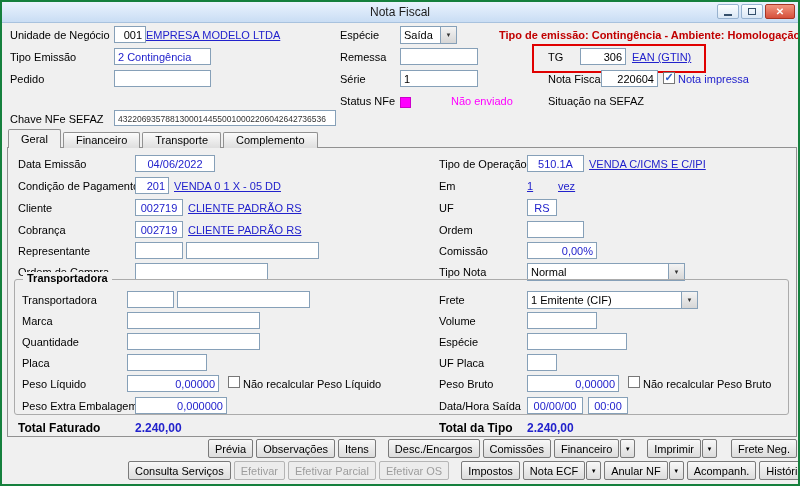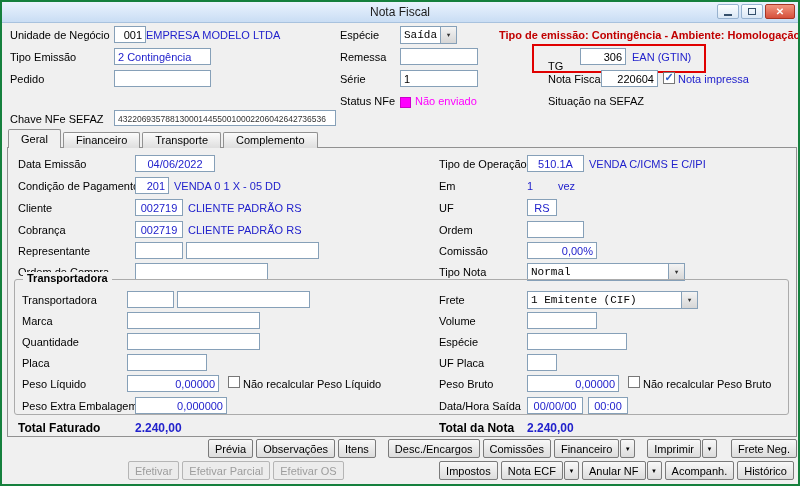--- a/index.html
+++ b/index.html
@@ -16,39 +16,39 @@
   .caption-buttons{position:absolute;right:3px;top:2px;display:flex;gap:2px;}
   .cap-btn{width:22px;height:15px;box-sizing:border-box;border:1px solid #97b2cf;border-radius:2px;
     background:linear-gradient(#fdfeff,#d9e7f5);display:flex;align-items:center;justify-content:center;}
   .cap-btn.close{width:30px;background:linear-gradient(#f2967f,#d6503c);border-color:#a83524;color:#fff;font-size:10px;font-weight:bold;}
   .min-glyph{width:8px;height:2px;background:#35506b;margin-top:7px;}
   .max-glyph{width:8px;height:7px;box-sizing:border-box;border:1px solid #35506b;}
   
   .lbl{position:absolute;white-space:nowrap;color:#000;}
   .lbl.blue{color:#2222cc;}
   .warning{position:absolute;white-space:nowrap;color:#c00000;font-weight:bold;}
-  .blue-text{position:absolute;white-space:nowrap;color:#2222cc;}
+  .blue-text{position:absolute;white-space:nowrap;color:#2222cc;text-decoration:underline;}
   .field{position:absolute;height:17px;box-sizing:border-box;background:#fff;border:1px solid #86a0b8;
     padding:2px 3px;color:#2222cc;white-space:nowrap;overflow:hidden;}
   .field.black{color:#000;}
   .field.right{text-align:right;}
   .field.center{text-align:center;}
   .field.small{font-size:8.5px;padding-top:3px;color:#333;}
   .combo{position:absolute;height:18px;box-sizing:border-box;background:#fff;border:1px solid #86a0b8;
-    display:flex;align-items:center;font-family:Liberation Mono, monospace;}
+    display:flex;align-items:center;}
   .combo-text{flex:1;padding:0 3px;color:#000;white-space:nowrap;overflow:hidden;}
   .combo-arrow{width:15px;align-self:stretch;border-left:1px solid #86a0b8;
     background:linear-gradient(#f4f4f4,#d6d6d6);display:flex;align-items:center;justify-content:center;
     font-size:6px;color:#333;}
   .checkbox{position:absolute;width:12px;height:12px;box-sizing:border-box;background:#fff;border:1px solid #777;
     display:flex;align-items:center;justify-content:center;}
   .checkbox .check{font-size:11px;font-weight:bold;color:#3060cc;line-height:1;margin-top:-2px;}
   .checkbox:not(.checked) .check{display:none;}
   .status-square{position:absolute;width:9px;height:9px;background:#ff00ff;border:1px solid #cc00cc;}
-  .magenta{color:#ff00ff;}
+  .magenta{color:#ff00ff;margin-left:36px;}
   .tg-box{position:absolute;border:2px solid #e00000;}
   
   .tabs{position:absolute;left:6px;top:127px;height:19px;display:flex;align-items:flex-end;z-index:3;}
   .tab{height:16px;box-sizing:border-box;padding:1px 12px 0;margin-right:2px;white-space:nowrap;
     border:1px solid #919191;border-bottom:none;border-radius:2px 2px 0 0;
     background:linear-gradient(#fbfbfb,#dedede);}
   .tab.active{height:19px;padding-top:3px;background:#f0f0f0;text-align:right;}
   .panel{position:absolute;left:5px;top:145px;width:790px;height:290px;box-sizing:border-box;
     border:1px solid #919191;background:#f0f0f0;}
   .groupbox{position:absolute;box-sizing:border-box;border:1px solid #ababab;border-radius:3px;}
@@ -94,21 +94,21 @@
     <span class="combo-text">Saída</span>
     <span class="combo-arrow">▼</span>
   </div>
   <div class="warning" style="left:497px;top:27px">Tipo de emissão: Contingência - Ambiente: Homologação</div>
 
   <div class="lbl" style="left:8px;top:49px">Tipo Emissão</div>
   <div class="field" style="left:112px;top:46px;width:97px">2 Contingência</div>
   <div class="lbl" style="left:338px;top:49px">Remessa</div>
   <div class="field" style="left:398px;top:46px;width:78px"></div>
   <div class="tg-box" style="left:530px;top:42px;width:170px;height:25px"></div>
-  <div class="lbl" style="left:546px;top:58px">TG</div>
+  <div class="lbl" style="left:546px;top:49px">TG</div>
   <div class="field black right" style="left:578px;top:46px;width:46px">306</div>
   <div class="blue-text" style="left:630px;top:49px">EAN (GTIN)</div>
 
   <div class="lbl" style="left:8px;top:71px">Pedido</div>
   <div class="field" style="left:112px;top:68px;width:97px"></div>
   <div class="lbl" style="left:338px;top:71px">Série</div>
   <div class="field black" style="left:398px;top:68px;width:78px">1</div>
   <div class="lbl" style="left:546px;top:71px">Nota Fiscal</div>
   <div class="field black right" style="left:599px;top:68px;width:57px">220604</div>
   <div class="checkbox checked" style="left:661px;top:70px">
@@ -219,21 +219,21 @@
   <div class="lbl" style="left:641px;top:376px">Não recalcular Peso Bruto</div>
 
   <div class="lbl" style="left:20px;top:398px">Peso Extra Embalagem</div>
   <div class="field right" style="left:133px;top:395px;width:92px">0,000000</div>
   <div class="lbl" style="left:437px;top:398px">Data/Hora Saída</div>
   <div class="field center" style="left:525px;top:395px;width:56px">00/00/00</div>
   <div class="field center" style="left:586px;top:395px;width:40px">00:00</div>
 
   <div class="total-label" style="left:16px;top:419px">Total Faturado</div>
   <div class="total-value" style="left:133px;top:419px">2.240,00</div>
-  <div class="total-label" style="left:437px;top:419px">Total da Nota</div>
+  <div class="total-label" style="left:437px;top:419px">Total da Tipo</div>
   <div class="total-value" style="left:525px;top:419px">2.240,00</div>
 
   <div class="action-row" style="top:437px;padding-left:206px">
     <div class="btn">Prévia</div>
     <div class="btn">Observações</div>
     <div class="btn">Itens</div>
     <div class="spacer"></div>
     <div class="btn">Desc./Encargos</div>
     <div class="btn">Comissões</div>
     <div class="split">
@@ -246,20 +246,21 @@
       <div class="btn arrow-btn">▼</div>
     </div>
     <div class="gap8"></div>
     <div class="split">
       <div class="btn">Frete Neg.</div>
       <div class="btn arrow-btn">▼</div>
     </div>
   </div>
 
   <div class="action-row" style="top:459px;padding-left:126px">
+    <div class="btn">Consulta Serviços</div>
     <div class="btn disabled">Efetivar</div>
     <div class="btn disabled">Efetivar Parcial</div>
     <div class="btn disabled">Efetivar OS</div>
     <div class="spacer"></div>
     <div class="btn">Impostos</div>
     <div class="split">
       <div class="btn">Nota ECF</div>
       <div class="btn arrow-btn">▼</div>
     </div>
     <div class="split">

